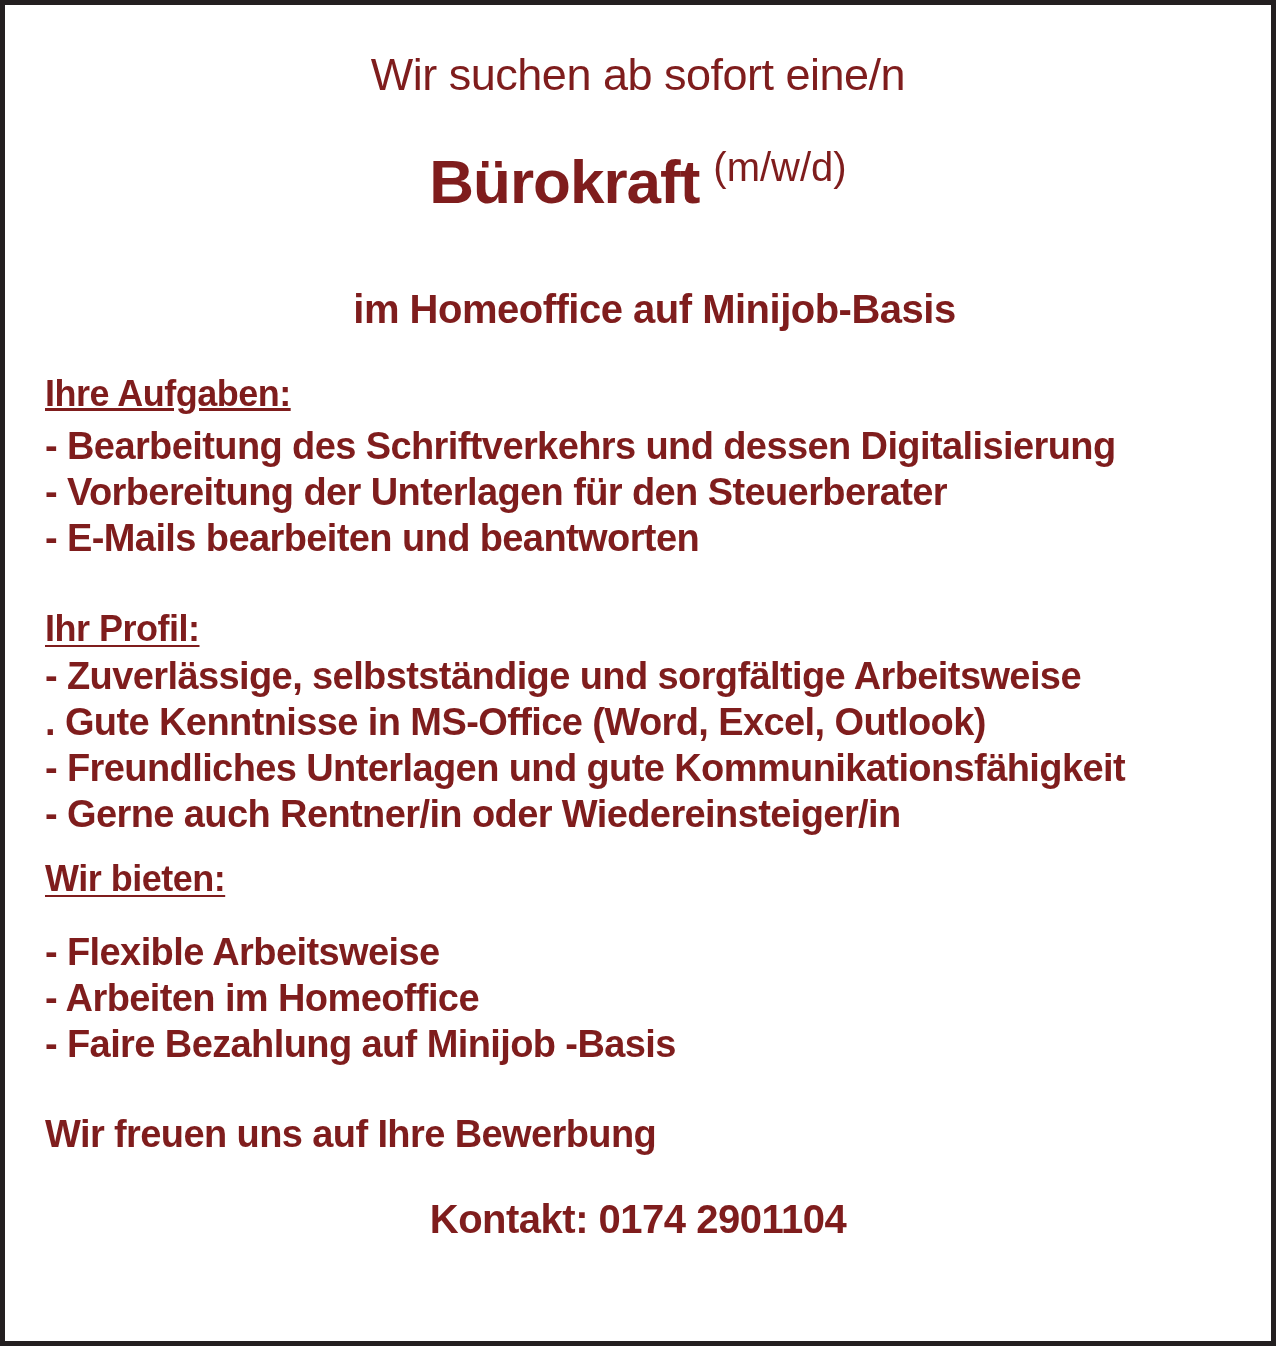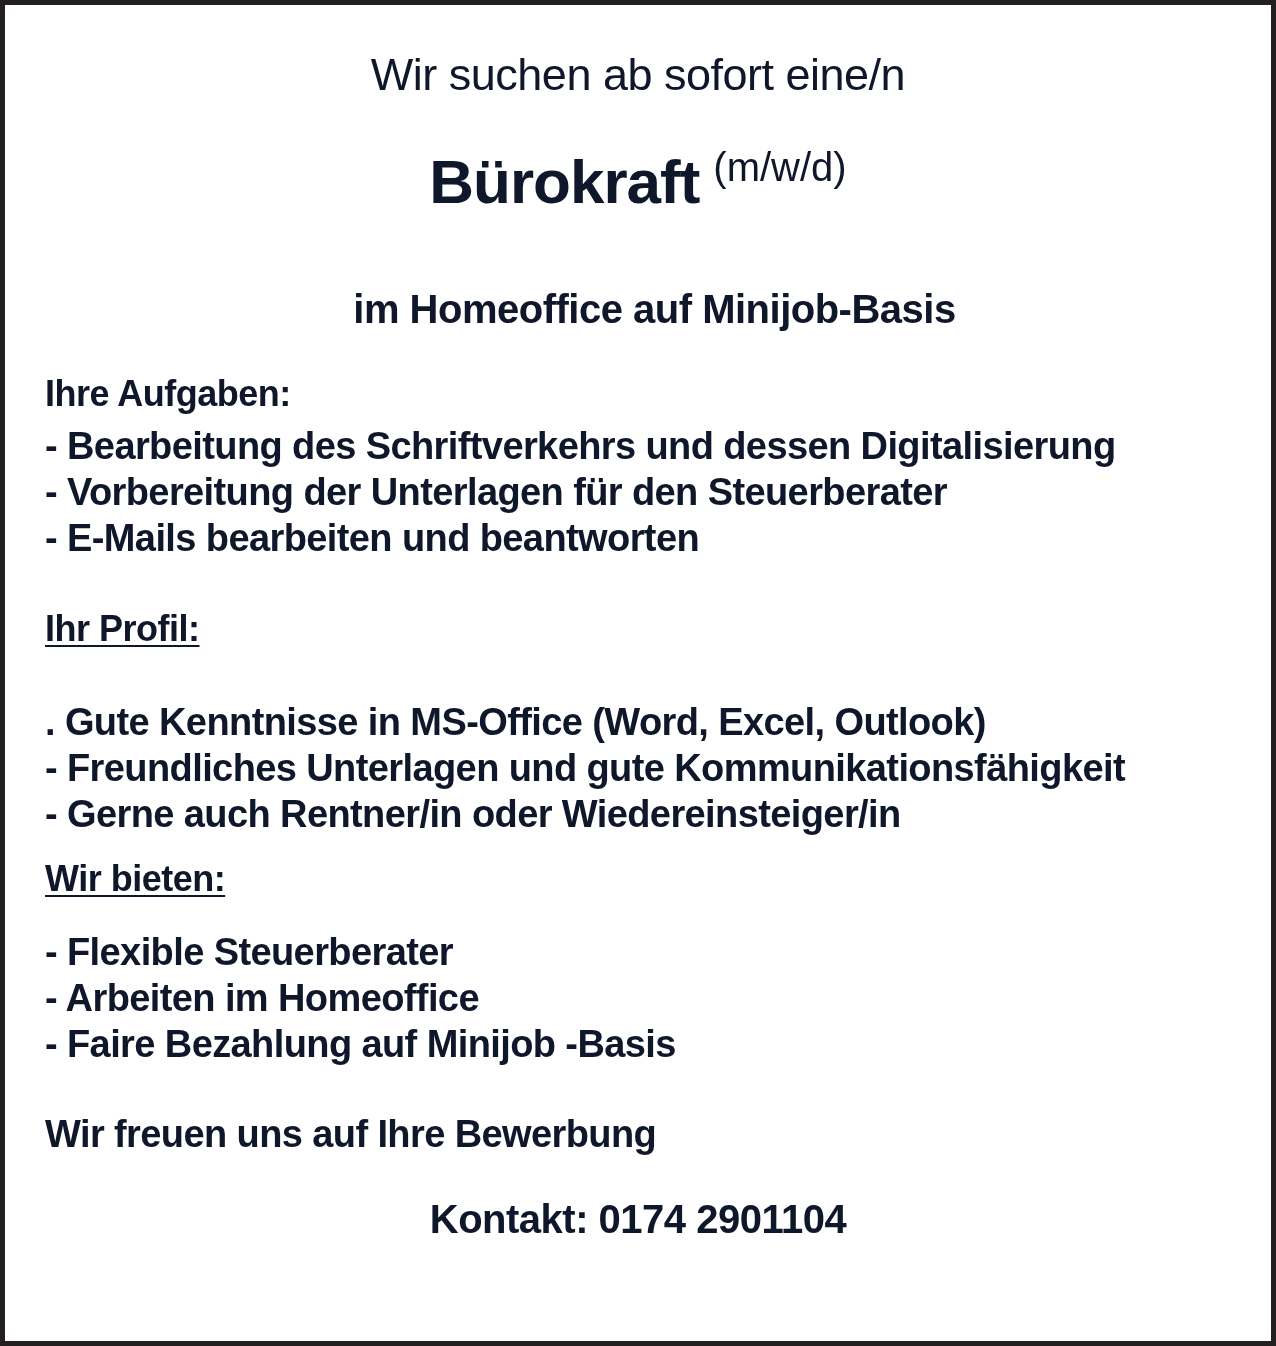--- a/index.html
+++ b/index.html
@@ -3,21 +3,21 @@
   <meta charset="utf-8">
   <style>
     html, body { margin: 0; padding: 0; background: #ffffff; }
     body { width: 1276px; height: 1346px; overflow: hidden; }
     .frame {
       position: absolute; left: 0; top: 0;
       width: 1276px; height: 1346px;
       box-sizing: border-box;
       border: 5px solid #231f20;
       background: #ffffff;
-      color: #0f172a;
+      color: #7f1d1d;
       font-family: "Liberation Sans", "DejaVu Sans", sans-serif;
     }
     .abs { position: absolute; white-space: nowrap; }
     .center { left: 0; right: 0; text-align: center; }
     .intro { top: 44px; font-size: 45px; font-weight: 400; letter-spacing: -0.5px; }
     .title-row { top: 140px; font-size: 62px; font-weight: 700; letter-spacing: -1px; }
     .title-row .suffix { font-size: 40px; font-weight: 400; vertical-align: 22px; margin-left: 14px; letter-spacing: 0; }
     .subtitle { top: 282px; font-size: 40px; font-weight: 700; letter-spacing: -0.5px; padding-left: 33px; }
     .left { left: 40px; }
     .heading { font-size: 36px; font-weight: 700; letter-spacing: -0.5px; }
@@ -31,32 +31,33 @@
 <div class="frame">
 
   <div class="abs center intro">Wir suchen ab sofort eine/n</div>
 
   <div class="abs center title-row">
     <span>Bürokraft</span><span class="suffix">(m/w/d)</span>
   </div>
 
   <div class="abs center subtitle">im Homeoffice auf Minijob-Basis</div>
 
-  <div class="abs left heading" style="top:368px;">Ihre Aufgaben:</div>
+  <div class="abs left heading" style="top:368px;text-decoration:underline;">Ihre Aufgaben:</div>
   <div class="abs left line" style="top:418px;">- Bearbeitung des Schriftverkehrs und dessen Digitalisierung</div>
   <div class="abs left line" style="top:464px;">- Vorbereitung der Unterlagen für den Steuerberater</div>
   <div class="abs left line" style="top:510px;">- E-Mails bearbeiten und beantworten</div>
 
   <div class="abs left heading u" style="top:603px;">Ihr Profil:</div>
+  <div class="abs left line" style="top:648px;">- Zuverlässige, selbstständige und sorgfältige Arbeitsweise</div>
   <div class="abs left line" style="top:694px;">. Gute Kenntnisse in MS-Office (Word, Excel, Outlook)</div>
   <div class="abs left line" style="top:740px;">- Freundliches Unterlagen und gute Kommunikationsfähigkeit</div>
   <div class="abs left line" style="top:786px;">- Gerne auch Rentner/in oder Wiedereinsteiger/in</div>
 
   <div class="abs left heading u" style="top:831px;margin-top:22px;">Wir bieten:</div>
-  <div class="abs left line" style="top:924px;">- Flexible Steuerberater</div>
+  <div class="abs left line" style="top:924px;">- Flexible Arbeitsweise</div>
   <div class="abs left line" style="top:970px;">- Arbeiten im Homeoffice</div>
   <div class="abs left line" style="top:1016px;">- Faire Bezahlung auf Minijob -Basis</div>
 
   <div class="abs left line" style="top:1106px;">Wir freuen uns auf Ihre Bewerbung</div>
 
   <div class="abs center contact">Kontakt: 0174 2901104</div>
 
 </div>
 
 </body></html>

